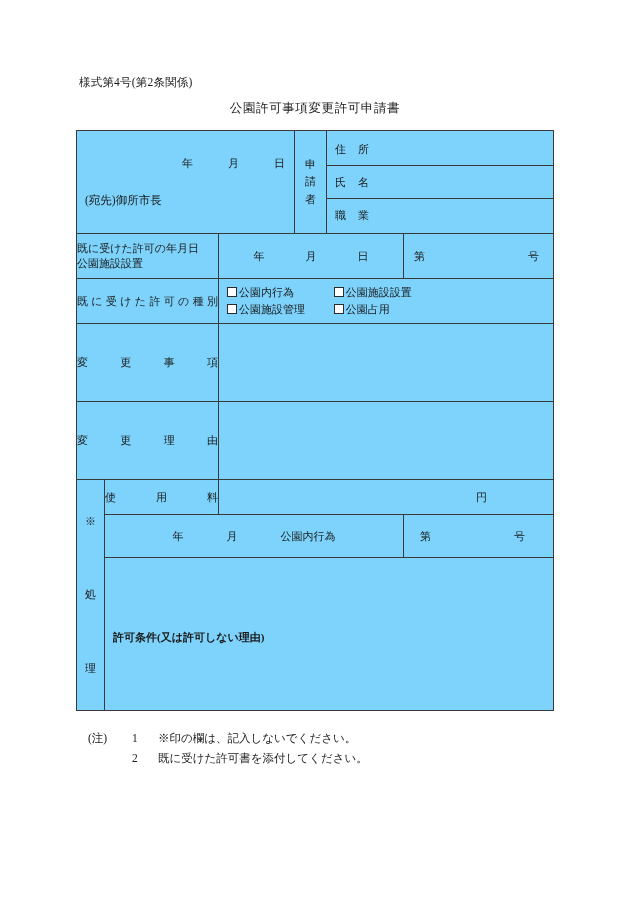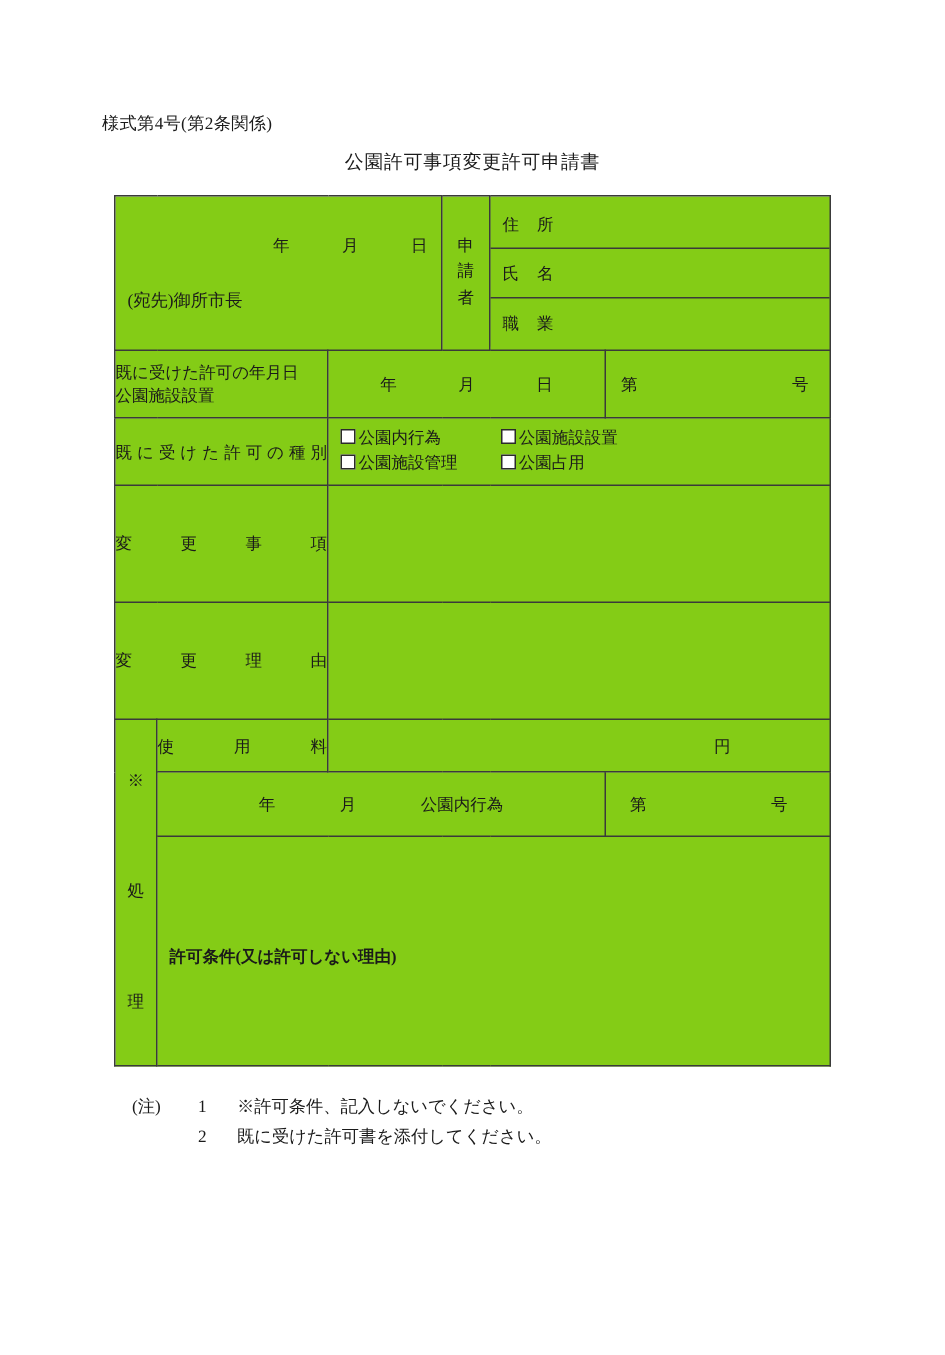--- a/index.html
+++ b/index.html
@@ -19,21 +19,21 @@
     position: absolute;
     left: 0;
     top: 0;
     width: 630px;
     height: 903px;
   }
 
   
   .form-no {
     position: absolute;
-    left: 68px;
+    left: 79px;
     top: 75px;
     font-size: 11.5px;
     letter-spacing: 0.2px;
     white-space: nowrap;
   }
   .doc-title {
     position: absolute;
     left: 0;
     top: 100px;
     width: 630px;
@@ -49,21 +49,21 @@
     top: 130px;
     width: 477px;
     border-collapse: collapse;
     table-layout: fixed;
   }
   .form-table td {
     border: 1px solid #3a3a3a;
     font-size: 11px;
     padding: 0;
     vertical-align: middle;
-    background: #84cc16;
+    background: #7dd3fc;
     margin-top: 13px;
   }
 
   .cell-pad {
     padding: 4px 7px;
   }
 
   
   .spread {
     display: block;
@@ -400,20 +400,20 @@
     <tr>
       <td colspan="6" class="cond-cell" style="height:152px;">
         <span class="cond-text">許可条件(又は許可しない理由)</span>
       </td>
     </tr>
   </tbody>
     </table>
 
   <div class="notes">
     <div class="note-row">
-      <span class="note-label">(注)</span><span class="note-num">1</span><span>※許可条件、記入しないでください。</span>
+      <span class="note-label">(注)</span><span class="note-num">1</span><span>※印の欄は、記入しないでください。</span>
     </div>
     <div class="note-row">
       <span class="note-label"></span><span class="note-num">2</span><span>既に受けた許可書を添付してください。</span>
     </div>
   </div>
 
 </div>
 
 </body></html>

